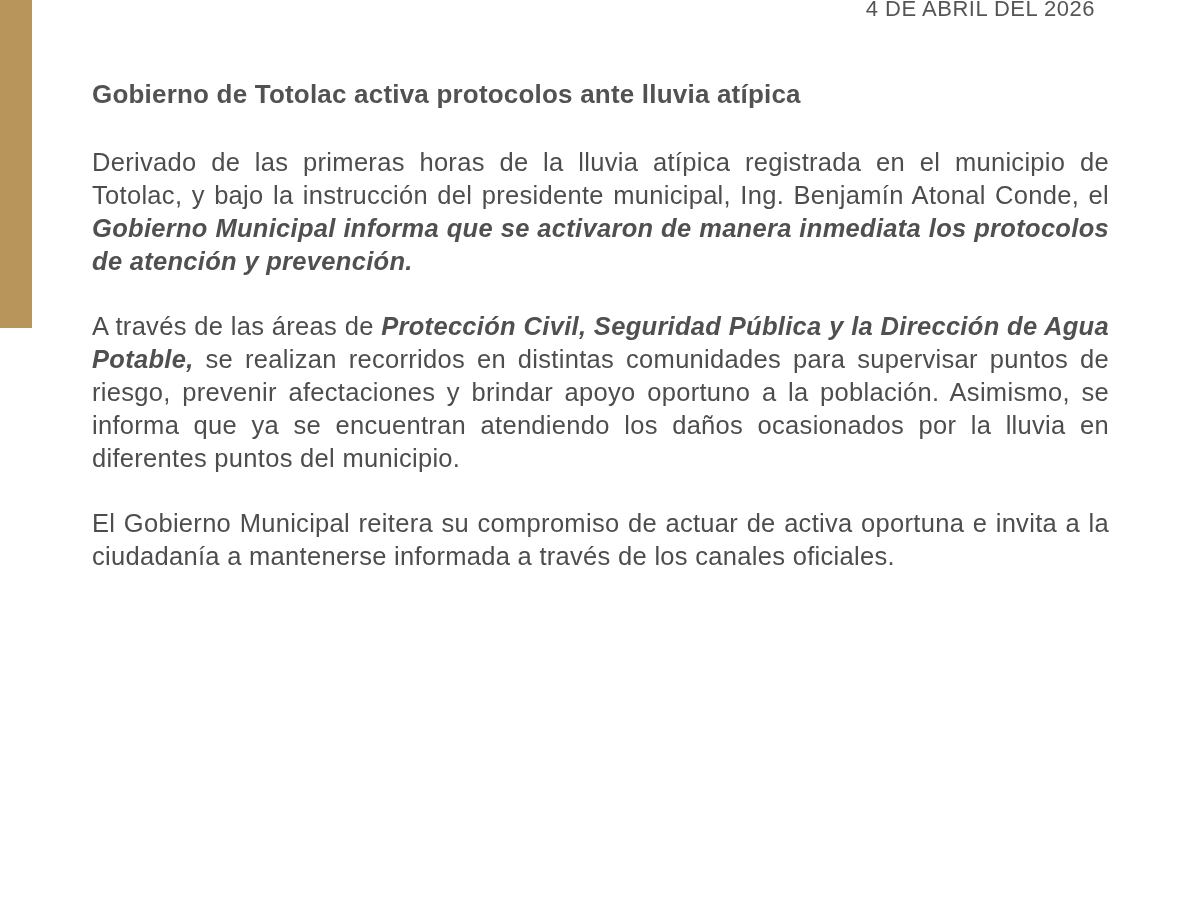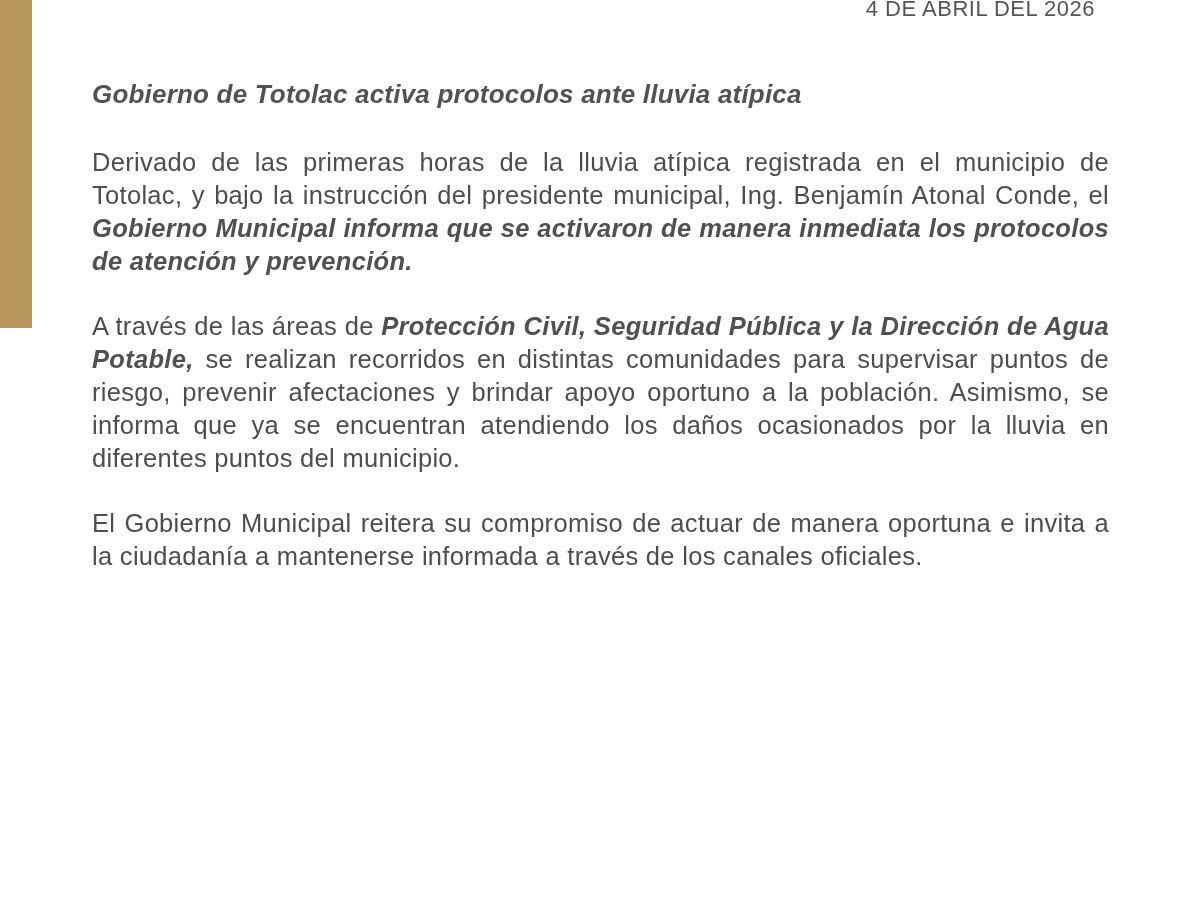--- a/index.html
+++ b/index.html
@@ -35,21 +35,20 @@
   }
   .content {
     position: absolute;
     left: 92px;
     top: 76px;
     width: 1017px;
   }
   .title {
     font-size: 26px;
     font-weight: bold;
-    font-style: italic;
     margin: 0 0 34px 0;
     line-height: 36px;
     color: #525252;
     letter-spacing: 0.2px;
   }
   .para {
     font-size: 25.5px;
     line-height: 33px;
     text-align: justify;
     text-align-last: left;
@@ -71,14 +70,14 @@
 <div class="date">4 DE ABRIL DEL 2026</div>
 
 <div class="content">
   <h1 class="title">Gobierno de Totolac activa protocolos ante lluvia atípica</h1>
 
   <p class="para"><span>Derivado de las primeras horas de la lluvia atípica registrada en el municipio de Totolac, y bajo la instrucción del presidente municipal, Ing. Benjamín Atonal Conde, el </span><span class="em">Gobierno Municipal informa que se activaron de manera inmediata los protocolos de atención y prevención.</span></p>
 
   <p class="para"><span>A través de las áreas de </span><span class="em">Protección Civil, Seguridad Pública y la Dirección de Agua Potable,</span><span> se realizan recorridos en distintas comunidades para supervisar puntos de riesgo, prevenir afectaciones y brindar apoyo oportuno a la población. Asimismo, se informa que ya se encuentran atendiendo los daños ocasionados por la lluvia en diferentes puntos del municipio.</span></p>
 
 
-  <p class="para"><span>El Gobierno Municipal reitera su compromiso de actuar de manera oportuna e invita a la ciudadanía a mantenerse informada a través de los canales oficiales.</span></p>
+  <p class="para"><span>El Gobierno Municipal reitera su compromiso de actuar de activa oportuna e invita a la ciudadanía a mantenerse informada a través de los canales oficiales.</span></p>
 </div>
 
 </body></html>

